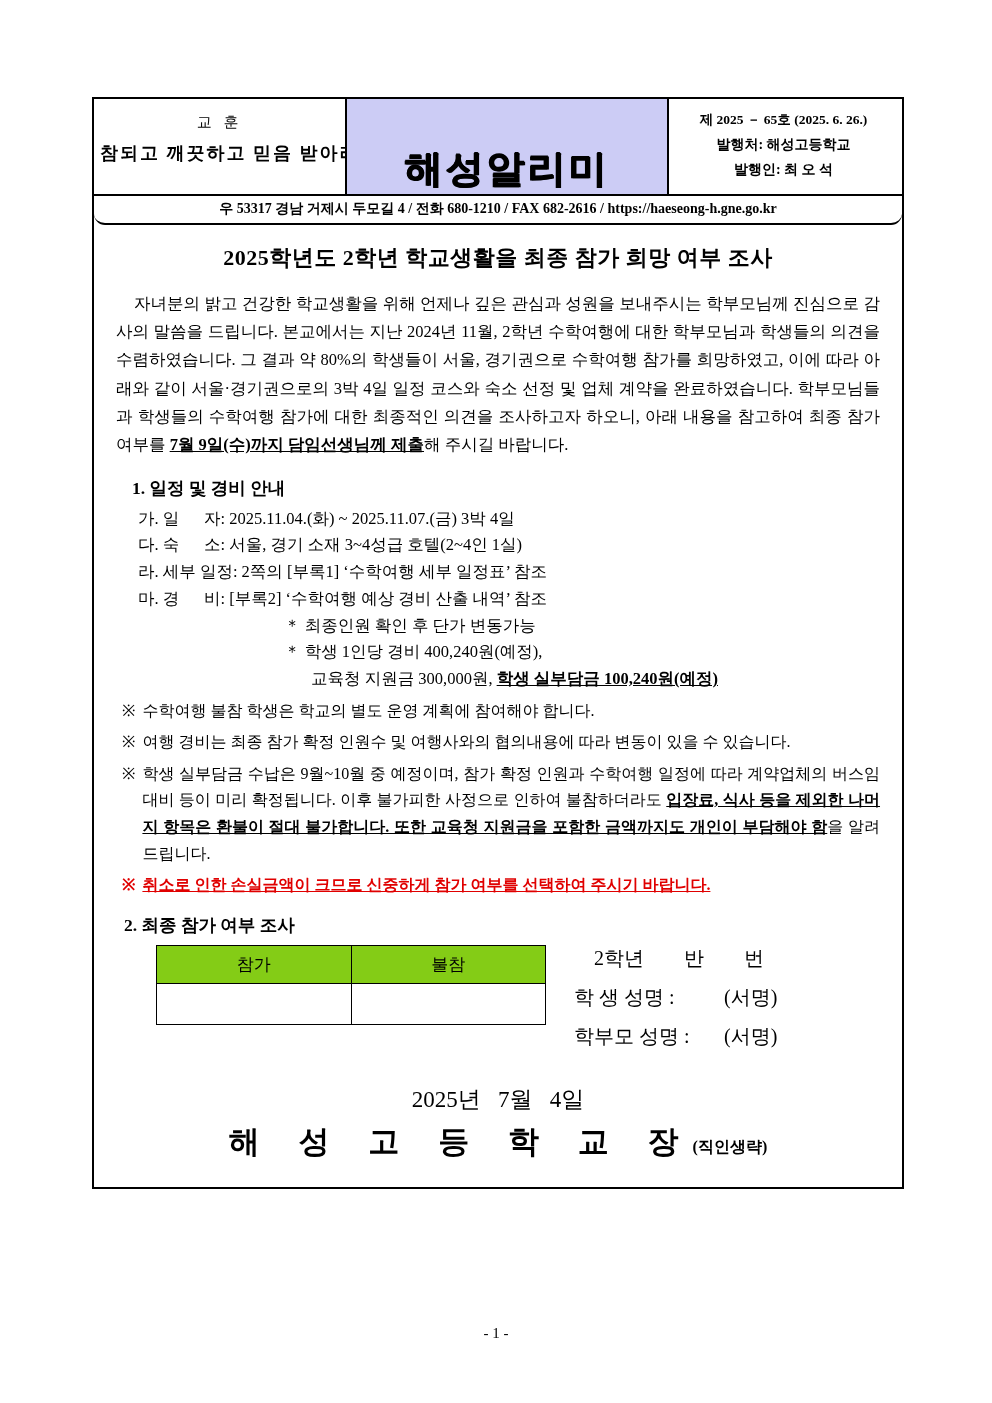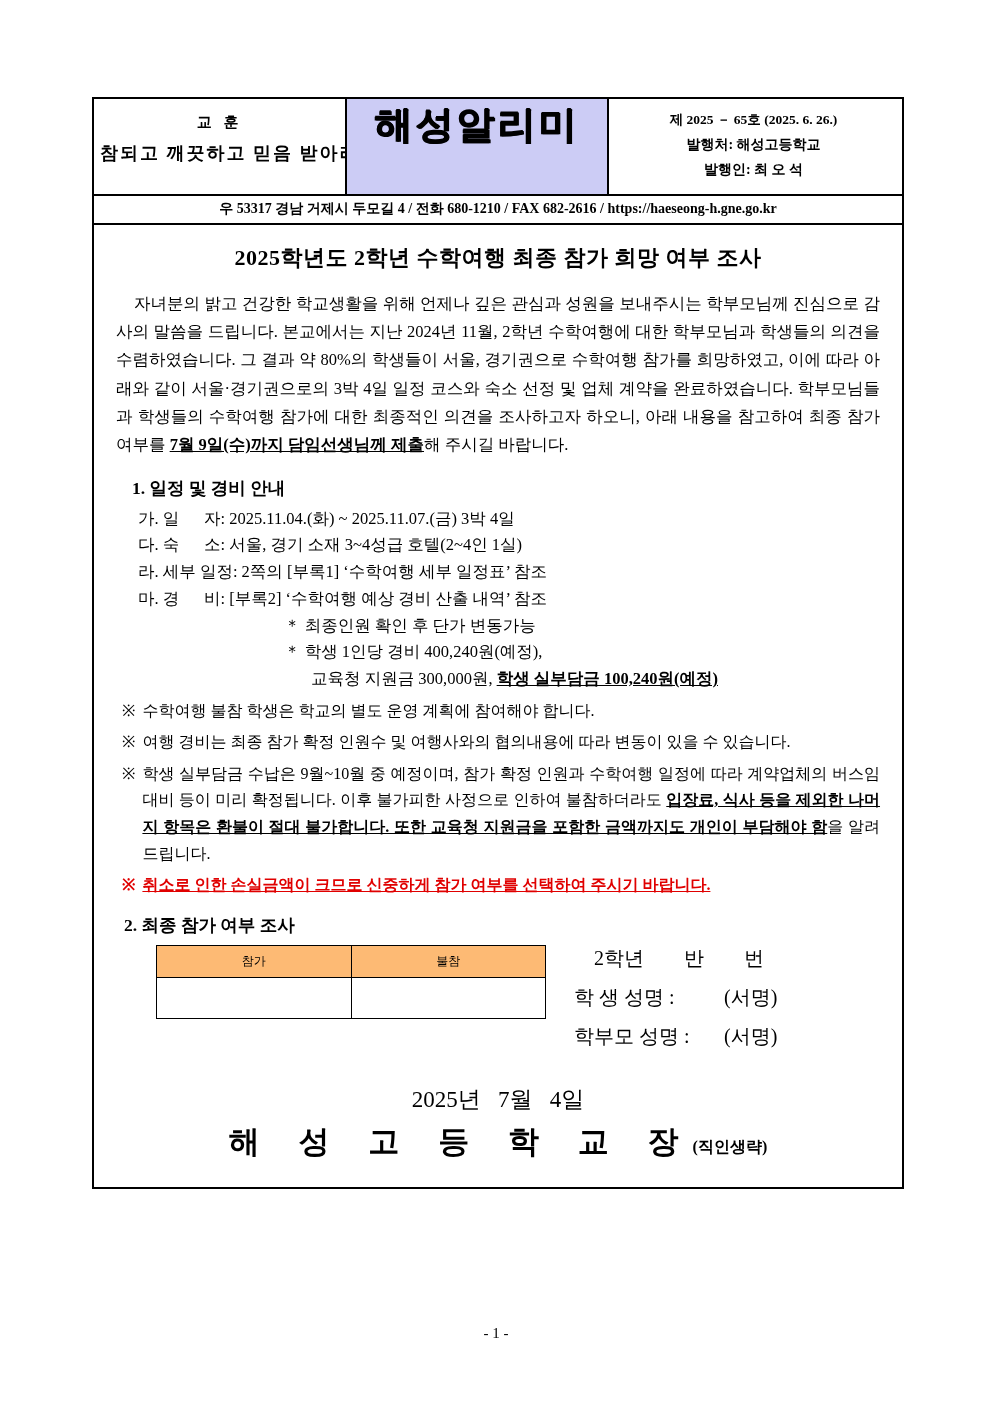--- a/index.html
+++ b/index.html
@@ -31,38 +31,38 @@
     border-bottom: 2px solid #000;
   }
   .motto-cell {
     width: 253px;
     box-sizing: border-box;
     border-right: 2px solid #000;
     padding: 14px 6px 10px 6px;
     text-align: center;
   }
   .motto-title {
-    font-weight: bold;
+    font-weight: normal;
     font-size: 15px;
     letter-spacing: 4px;
     margin-bottom: 9px;
   }
   .motto-text {
     font-weight: bold;
     font-size: 18px;
     letter-spacing: 2px;
     white-space: nowrap;
   }
   .brand-cell {
-    width: 262px;
+    width: 322px;
     box-sizing: border-box;
     border-right: 2px solid #000;
     background: #ccccf5;
     display: flex;
-    align-items: flex-start;
+    align-items: flex-end;
     justify-content: center;
   }
   .brand-text {
     font-family: "DejaVu Sans", "Liberation Sans", sans-serif;
     font-weight: bold;
     font-size: 38px;
     letter-spacing: 3px;
     color: #000;
     text-shadow: 1px 1px 0 #000, -0.5px 0.5px 0 #000;
     white-space: nowrap;
@@ -77,20 +77,21 @@
   .issue-line { font-size: 14px; margin-bottom: 7px; white-space: nowrap; }
   .issue-line.small { font-size: 13.5px; }
 
   .addr-bar {
     border-bottom: 2px solid #000;
     text-align: center;
     font-size: 14px;
     font-weight: bold;
     padding: 4px 0 5px 0;
     white-space: nowrap;
+    border-radius: 11px;
   }
 
   
   .content {
     padding: 14px 22px 10px 22px;
   }
   .doc-title {
     text-align: center;
     font-size: 22px;
     font-weight: bold;
@@ -152,22 +153,22 @@
     display: flex;
     align-items: flex-start;
   }
   .resp-table {
     border-collapse: collapse;
     margin-left: 40px;
     width: 390px;
   }
   .resp-table th {
     border: 1.5px solid #000;
-    background: #fdba74;
-    font-size: 12px;
+    background: #84cc16;
+    font-size: 17px;
     font-weight: normal;
     padding: 7px 12px;
     text-align: center;
   }
   .resp-table td {
     border: 1.5px solid #000;
     height: 38px;
   }
   .sign-block {
     flex: 1;
@@ -235,21 +236,21 @@
       <div class="issue-line small">제 2025 － 65호 (2025. 6. 26.)</div>
       <div class="issue-line">발행처: 해성고등학교</div>
       <div class="issue-line">발행인: 최 오 석</div>
     </div>
   </div>
 
   <div class="addr-bar">우 53317  경남 거제시 두모길 4  /  전화  680-1210  /  FAX 682-2616  /  https://haeseong-h.gne.go.kr</div>
 
   <div class="content">
 
-    <div class="doc-title">2025학년도 2학년 수학여행 최종 참가 희망 여부 조사</div>
+    <div class="doc-title">2025학년도 2학년 학교생활을 최종 참가 희망 여부 조사</div>
 
     <p class="intro"><span>자녀분의 밝고 건강한 학교생활을 위해 언제나 깊은 관심과 성원을 보내주시는 학부모님께 진심으로 감사의 말씀을 드립니다. 본교에서는 지난 2024년 11월, 2학년 수학여행에 대한 학부모님과 학생들의 의견을 수렴하였습니다. 그 결과 약 80%의 학생들이 서울, 경기권으로 수학여행 참가를 희망하였고, 이에 따라 아래와 같이 서울·경기권으로의 3박 4일 일정 코스와 숙소 선정 및 업체 계약을 완료하였습니다. 학부모님들과 학생들의 수학여행 참가에 대한 최종적인 의견을 조사하고자 하오니, 아래 내용을 참고하여 최종 참가 여부를 </span><u class="b">7월 9일(수)까지 담임선생님께 제출</u><span>해 주시길 바랍니다.</span></p>
 
     <div class="sec-title">1. 일정 및 경비 안내</div>
 
     <div class="item">가. 일      자: 2025.11.04.(화) ~ 2025.11.07.(금) 3박 4일</div>
     <div class="item">다. 숙      소: 서울, 경기 소재 3~4성급 호텔(2~4인 1실)</div>
     <div class="item">라. 세부 일정: 2쪽의 [부록1] ‘수학여행 세부 일정표’ 참조</div>
     <div class="item">마. 경      비: [부록2] ‘수학여행 예상 경비 산출 내역’ 참조</div>
 

